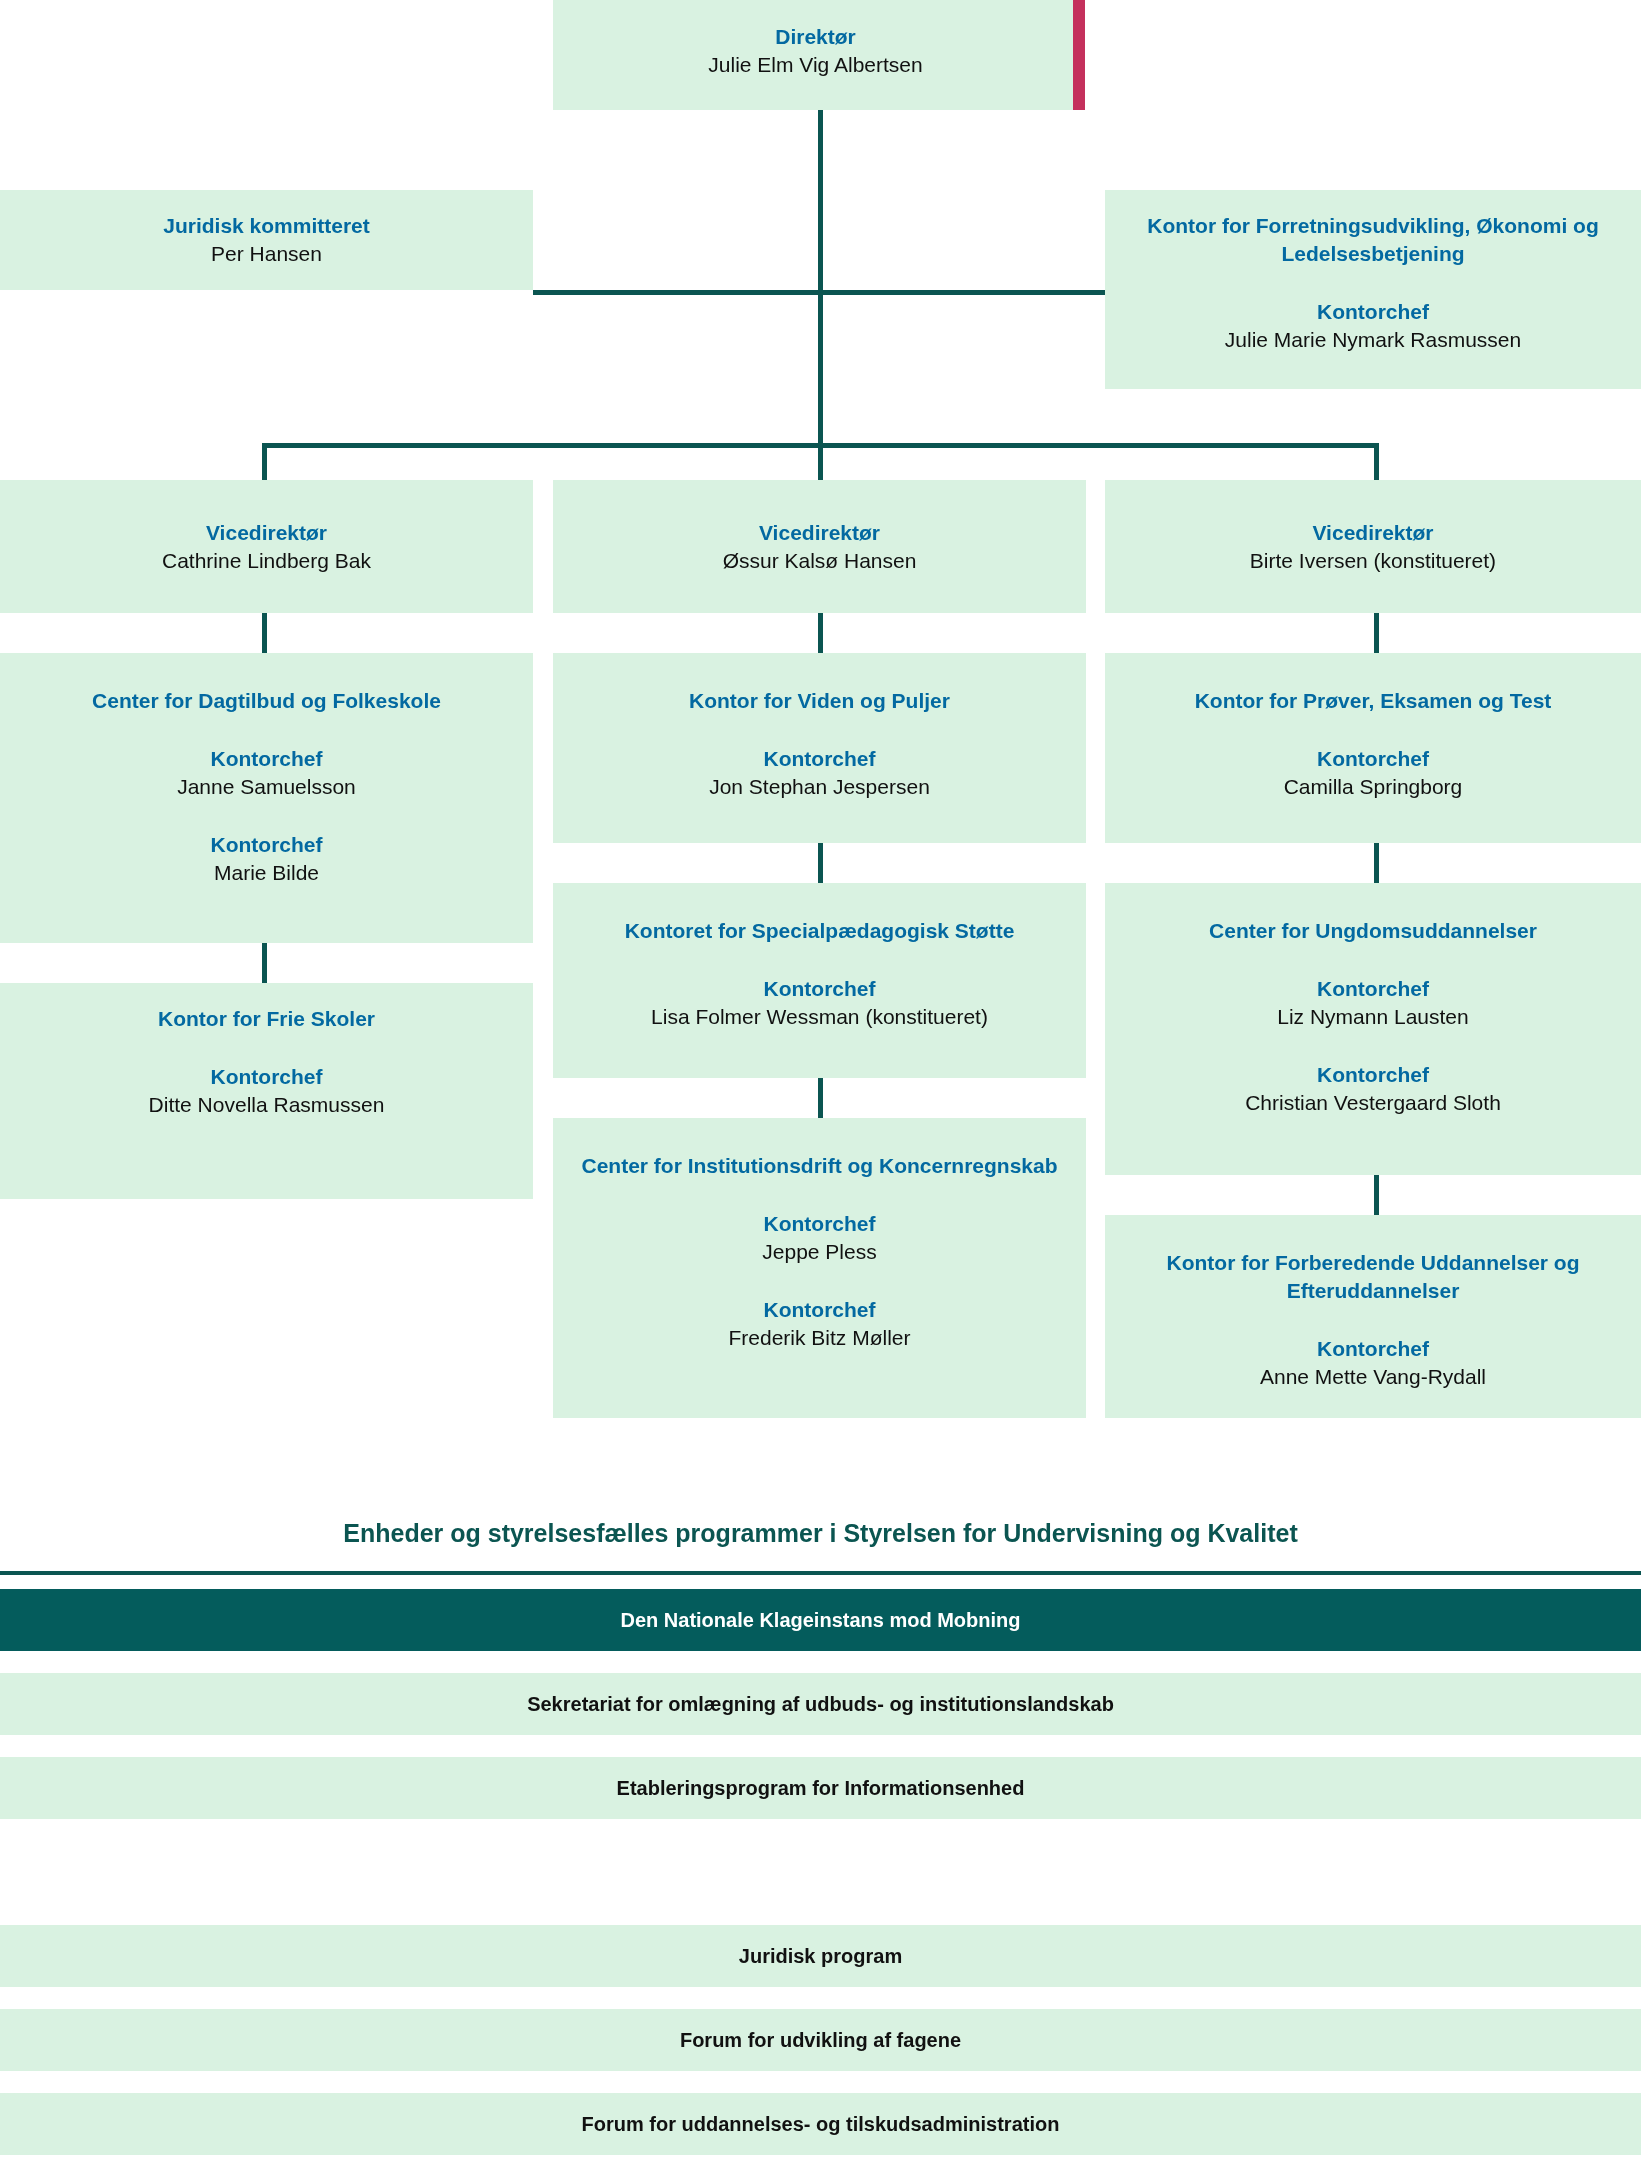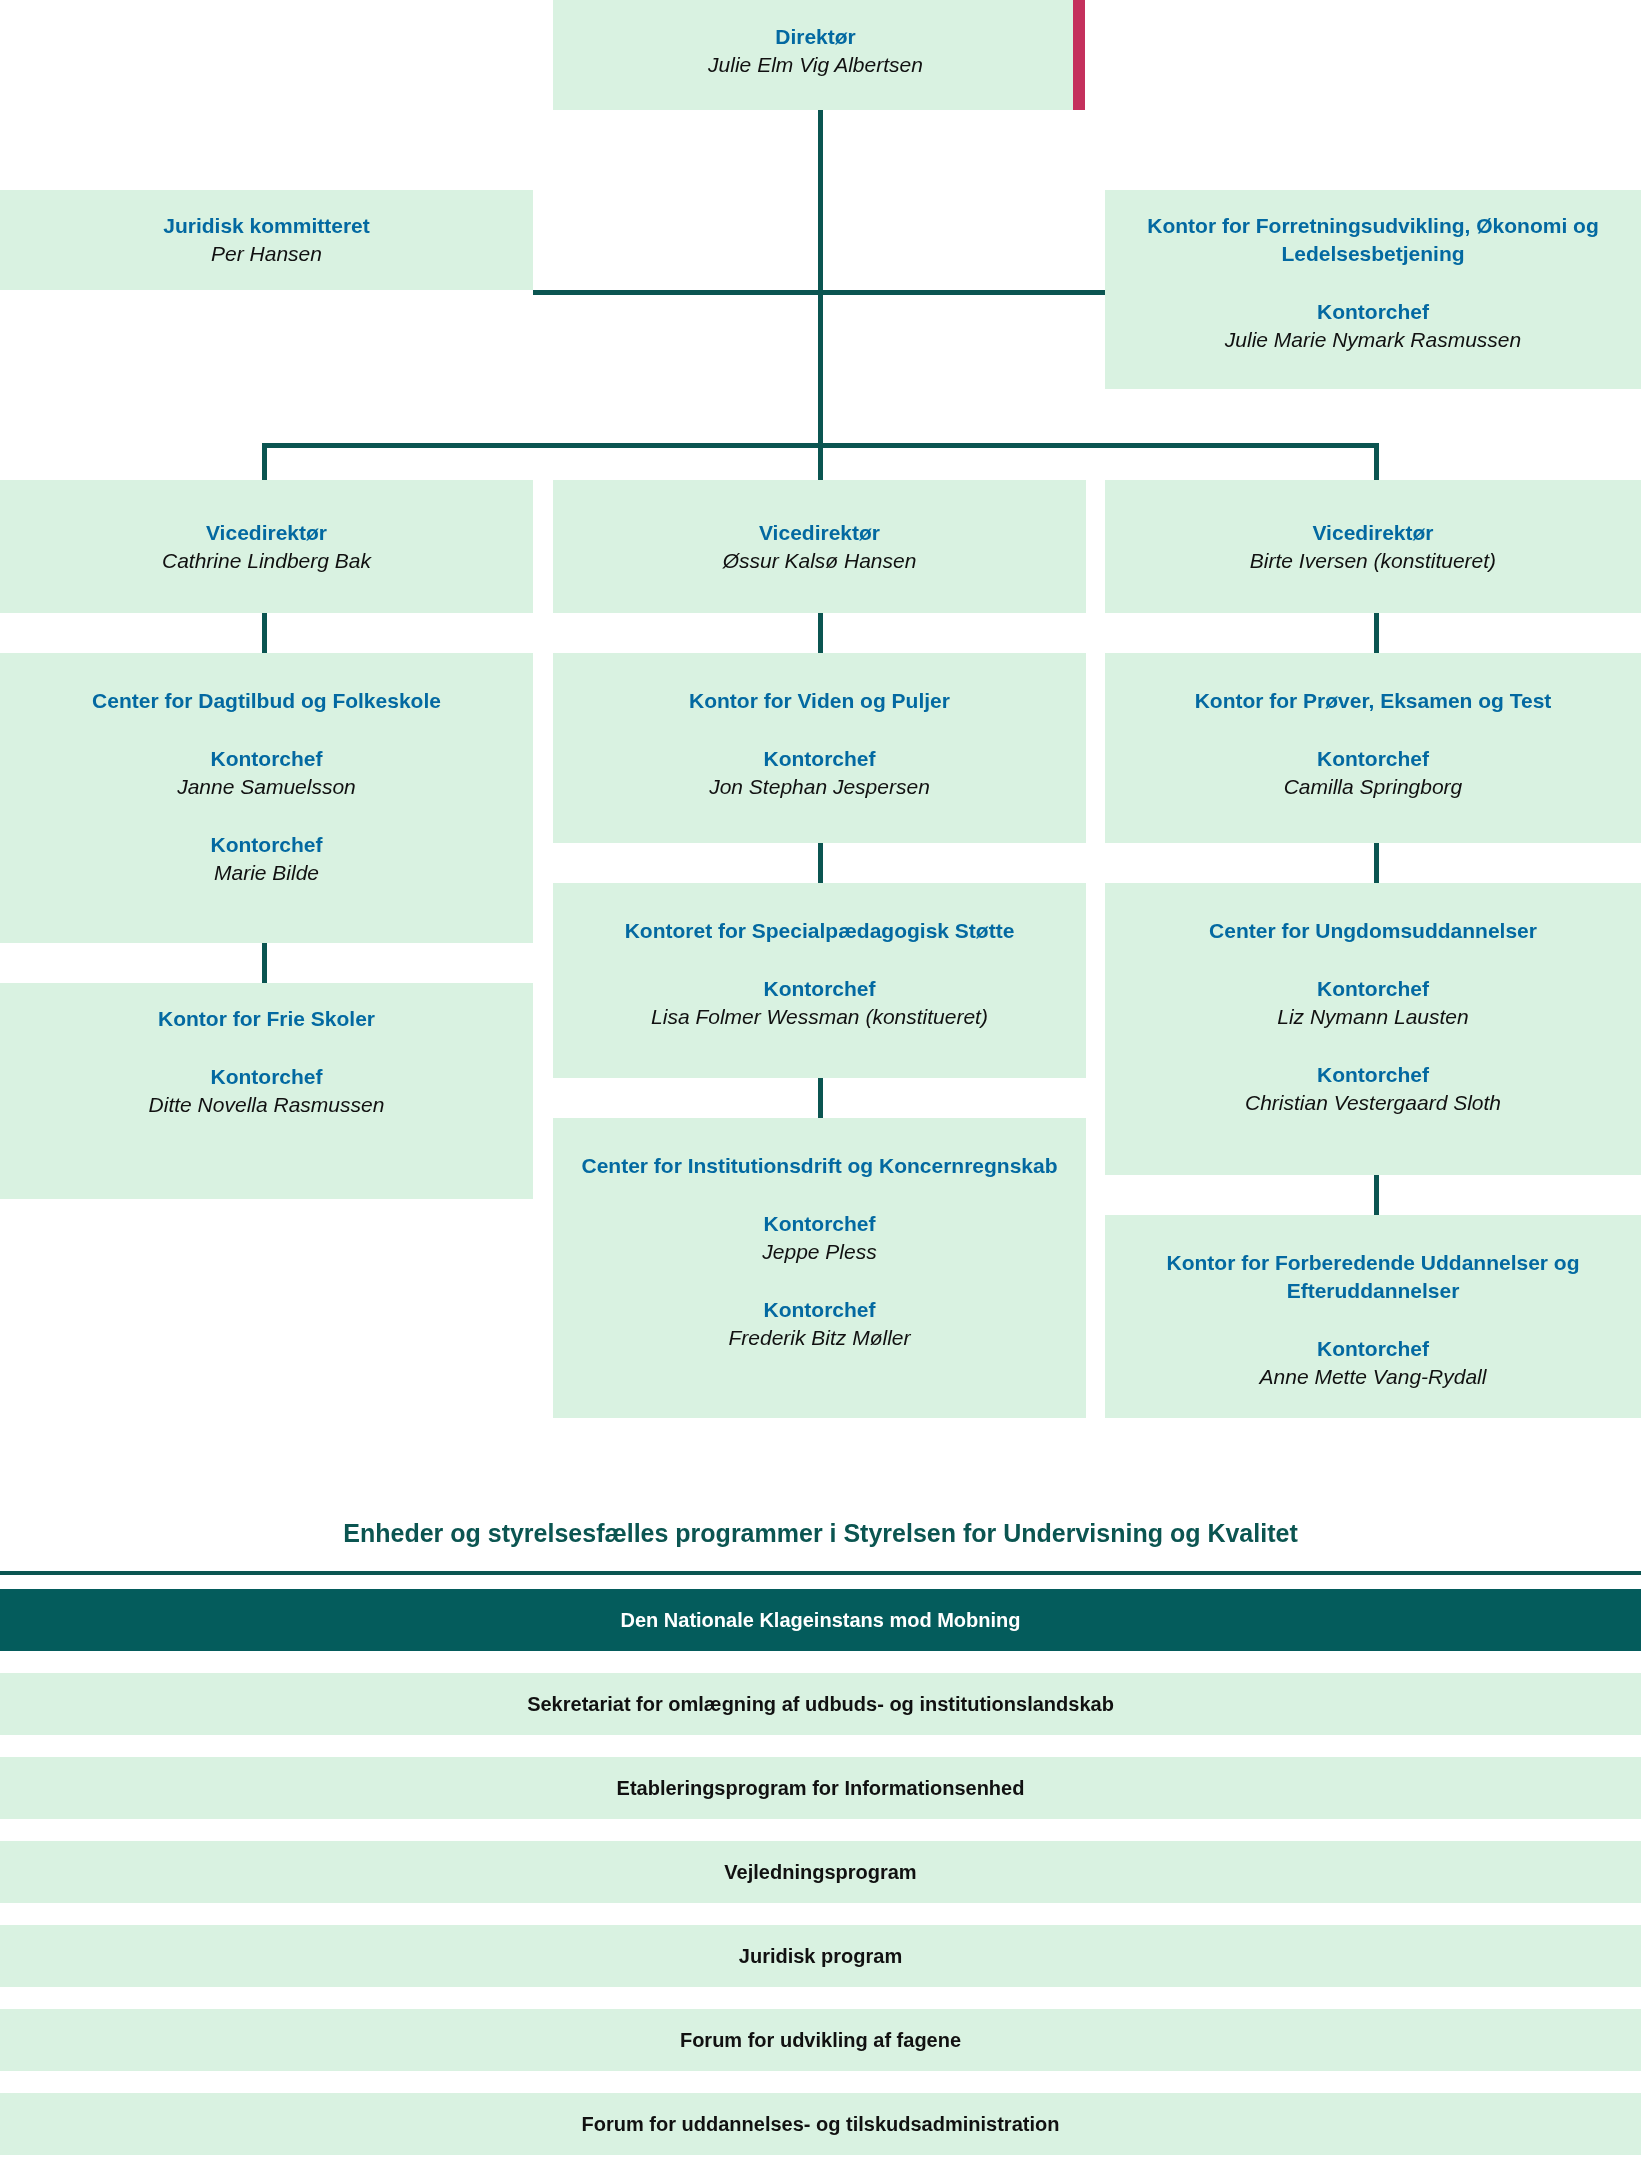--- a/index.html
+++ b/index.html
@@ -34,21 +34,20 @@
     font-weight: bold;
     font-size: 21px;
     line-height: 1.33;
     color: #0369a1;
   }
   .node .nm {
     font-weight: normal;
     font-size: 21px;
     line-height: 1.33;
     color: #111111;
-    font-style: italic;
   }
 
   .role-block { margin-top: 30px; }
 
   
   .accent-bar {
     position: absolute;
     background: #c4305c;
   }
 
@@ -223,23 +222,20 @@
 
   <div class="prog-row dark" style="top:1589px; height:62px;">
     <span>Den Nationale Klageinstans mod Mobning</span>
   </div>
   <div class="prog-row light" style="top:1673px; height:62px;">
     <span>Sekretariat for omlægning af udbuds- og institutionslandskab</span>
   </div>
   <div class="prog-row light" style="top:1757px; height:62px;">
     <span>Etableringsprogram for Informationsenhed</span>
   </div>
-  <div class="prog-row light" style="top:1841px; height:62px;">
-    <span>Vejledningsprogram</span>
-  </div>
   <div class="prog-row light" style="top:1925px; height:62px;">
     <span>Juridisk program</span>
   </div>
   <div class="prog-row light" style="top:2009px; height:62px;">
     <span>Forum for udvikling af fagene</span>
   </div>
   <div class="prog-row light" style="top:2093px; height:62px;">
     <span>Forum for uddannelses- og tilskudsadministration</span>
   </div>
 

